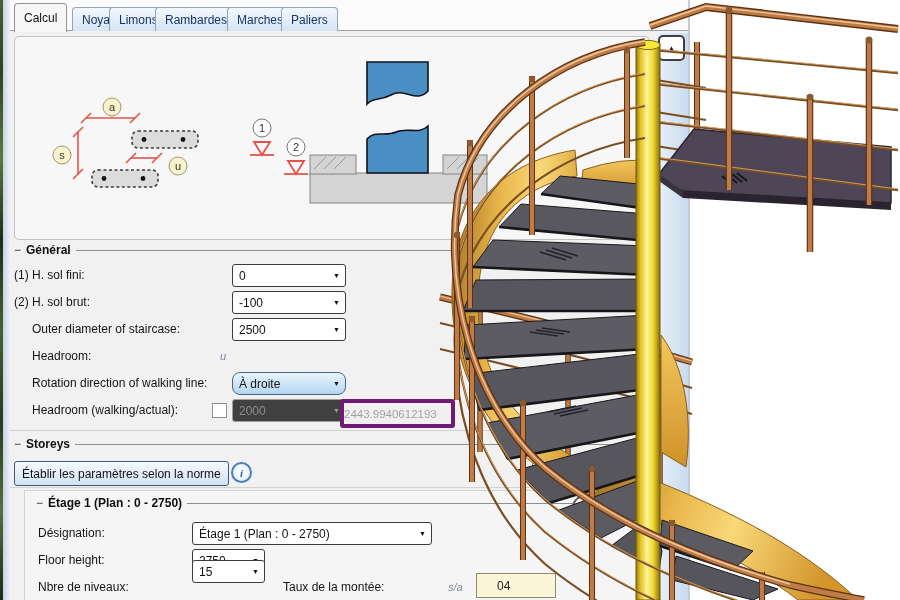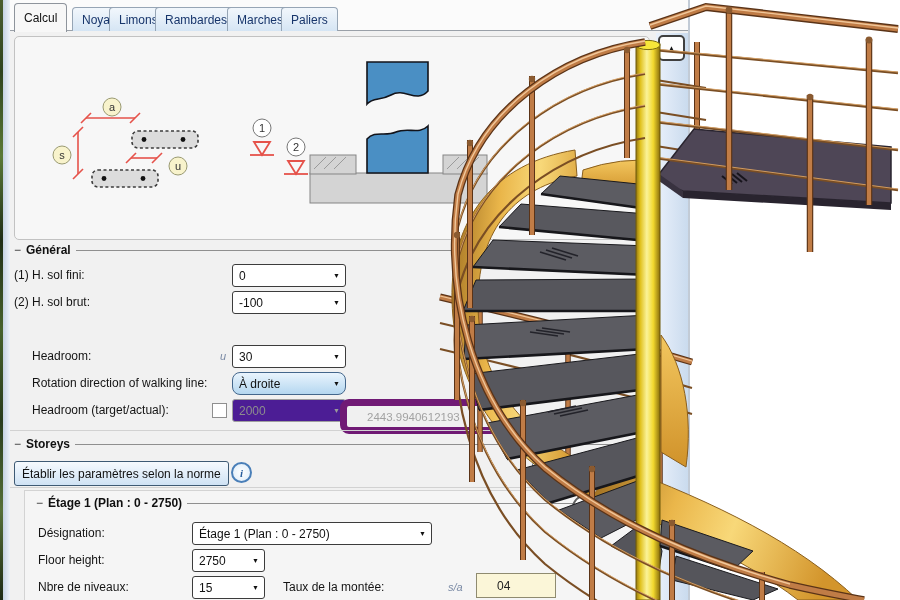--- a/index.html
+++ b/index.html
@@ -29,24 +29,24 @@
   .ghdr .dash{font-weight:normal;color:#333;}
   .ghdr .rule{flex:1;height:1px;background:#8f8f8f;margin-top:1px;}
 
   .flabel{position:absolute;font-size:12px;color:#141414;height:23px;line-height:23px;white-space:nowrap;}
   .unit{position:absolute;font-size:11px;font-style:italic;color:#7a8aa5;}
 
   .combo{position:absolute;height:21px;background:#fff;border:1px solid #3c3c3c;border-radius:3px;
          display:flex;align-items:center;justify-content:space-between;padding:0 5px 0 6px;font-size:12px;color:#111;}
   .combo .ca{font-size:7px;color:#111;margin-left:4px;}
   .combo.sel{background:linear-gradient(#e9f4fd,#b5d7f0);border-color:#44678c;border-radius:8px;}
-  .combo.dis{background:#4c1d95;color:#8d8d8d;border-color:#9f9f9f;gap:28px;}
+  .combo.dis{background:#404040;color:#8d8d8d;border-color:#9f9f9f;gap:28px;}
   .combo.dis .ca{color:#9a9a9a;}
-  .dinput{position:absolute;height:21px;background:#f0f0f0;border:7px solid #701a75;border-radius:9px;
-          display:flex;align-items:center;padding:0 20px;font-size:11.5px;color:#a2a2a2;white-space:nowrap;overflow:hidden;}
+  .dinput{position:absolute;height:21px;background:#f0f0f0;border:4px solid #701a75;border-radius:3px;
+          display:flex;align-items:center;padding:0 0;font-size:11.5px;color:#a2a2a2;white-space:nowrap;overflow:hidden;}
   .checkbox{position:absolute;width:13px;height:13px;background:#fff;border:1px solid #8f8f8f;}
 
   .divider{position:absolute;height:1px;background:#d2d2d2;}
 
   .norm-btn{position:absolute;left:14px;top:461px;height:23px;padding:0 7px;display:inline-flex;align-items:center;
             font-size:12px;color:#111;background:linear-gradient(#f6fafe,#cfe2f4);
             border:1px solid #3e5a74;border-radius:3px;white-space:nowrap;}
   .info-icon{position:absolute;left:231px;top:462px;width:17px;height:17px;border-radius:50%;
              border:2px solid #4a7fb8;background:radial-gradient(#ffffff,#dcebf8);
              display:flex;align-items:center;justify-content:center;
@@ -175,35 +175,36 @@
     <span>0</span>
       <span class="ca">▼</span>
   </div>
 
   <div class="flabel" style="left:14px;top:291px">(2) H. sol brut:</div>
   <div class="combo" style="left:232px;top:291px;width:101px">
     <span>-100</span>
       <span class="ca">▼</span>
   </div>
 
+  <div class="flabel" style="left:32px;top:318px">Outer diameter of staircase:</div>
+  <div class="combo" style="left:232px;top:318px;width:101px">
+    <span>2500</span>
+      <span class="ca">▼</span>
+  </div>
 
   <div class="flabel" style="left:32px;top:345px">Headroom:</div>
   <div class="unit" style="left:220px;top:350px">u</div>
-  <div class="combo" style="left:232px;top:345px;width:101px">
-    <span>30</span>
-      <span class="ca">▼</span>
-  </div>
 
   <div class="flabel" style="left:32px;top:372px">Rotation direction of walking line:</div>
   <div class="combo sel" style="left:232px;top:372px;width:101px">
     <span>À droite</span>
       <span class="ca">▼</span>
   </div>
 
-  <div class="flabel" style="left:32px;top:399px">Headroom (target/actual):</div>
+  <div class="flabel" style="left:32px;top:399px">Headroom (walking/actual):</div>
   <div class="checkbox" style="left:212px;top:403px"></div>
   <div class="combo dis" style="left:232px;top:399px;width:101px">
     <span>2000</span>
       <span class="ca">▼</span>
   </div>
   <div class="dinput" style="left:340px;top:399px;width:107px">2443.9940612193</div>
 
   <div class="divider" style="left:10px;top:430px;width:646px"></div>
 
   <div class="ghdr" style="left:14px;top:437px;width:636px">
@@ -246,21 +247,21 @@
       <span class="ca">▼</span>
   </div>
 
   <div class="flabel" style="left:38px;top:549px">Floor height:</div>
   <div class="combo" style="left:192px;top:549px;width:60px">
     <span>2750</span>
       <span class="ca">▼</span>
   </div>
 
   <div class="flabel" style="left:38px;top:576px">Nbre de niveaux:</div>
-  <div class="combo" style="left:192px;top:576px;width:60px">
+  <div class="combo" style="left:192px;top:560px;width:60px">
     <span>15</span>
       <span class="ca">▼</span>
   </div>
   <div class="flabel" style="left:283px;top:576px">Taux de la montée:</div>
   <div class="unit" style="left:448px;top:581px">s/a</div>
   <div class="rise-field">04</div>
 
   <div class="abs vscroll"></div>
   <div class="scroll-up">
     <span>▲</span>

